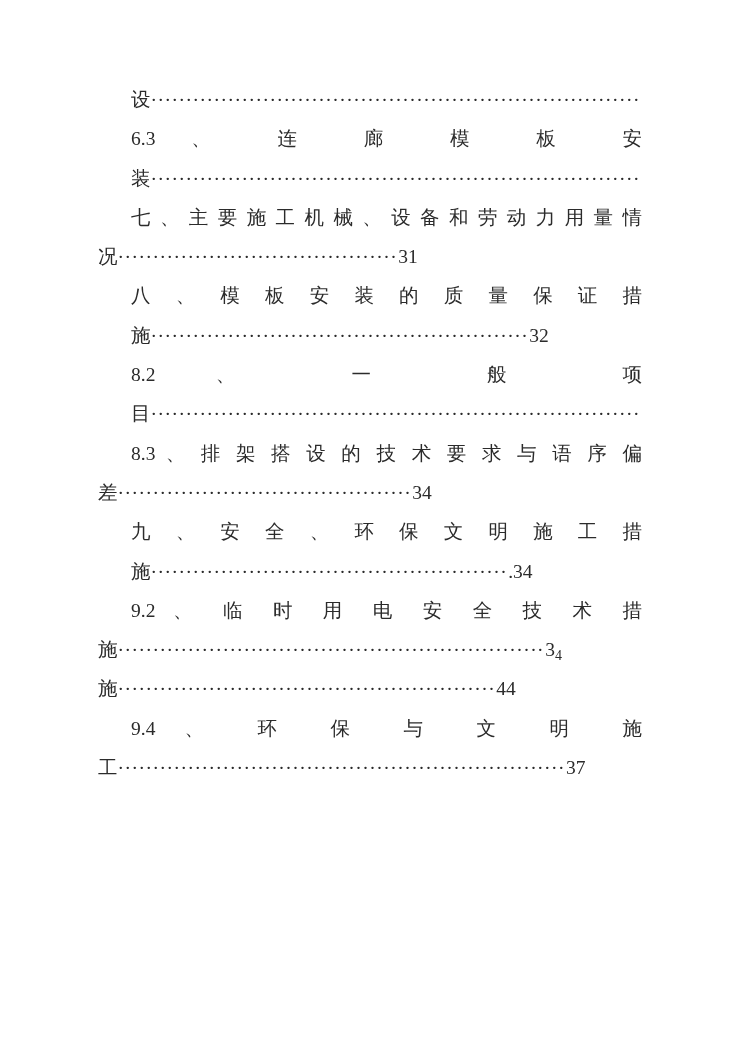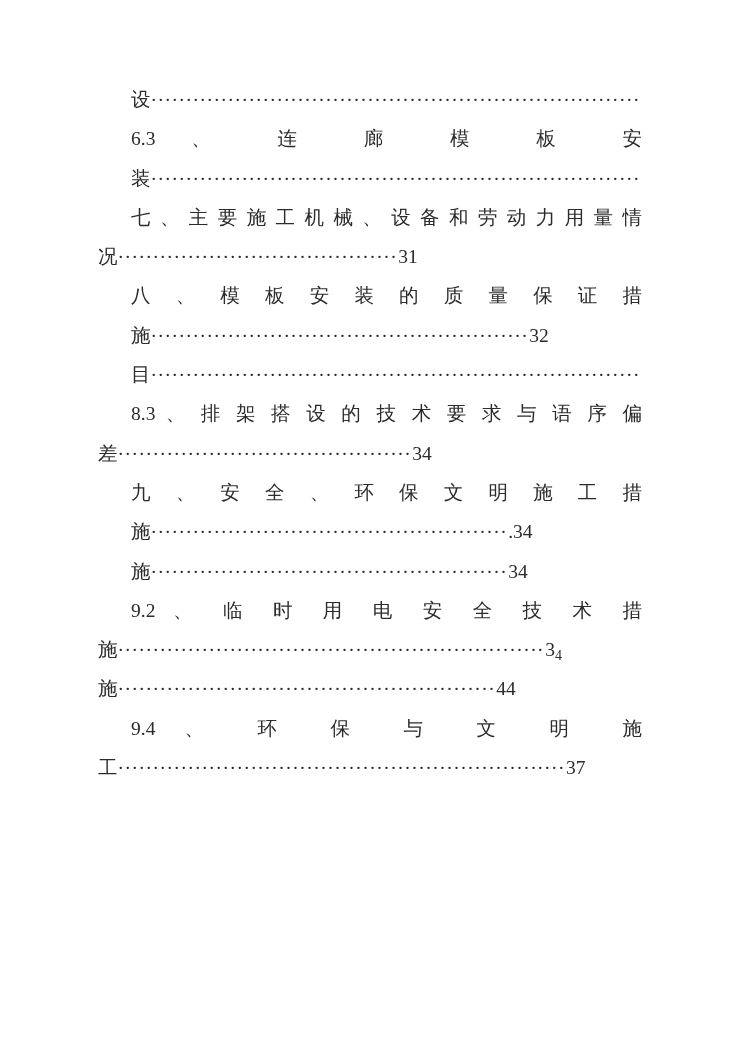--- a/index.html
+++ b/index.html
@@ -50,25 +50,25 @@
 
 <div class="page">
   <div class="toc" style="color: rgb(43, 43, 43);">
       <div class="line leader indent"><span class="ch">设</span><span class="dots">·······································································</span></div>
       <div class="line spread indent">6.3 、 连 廊 模 板 安</div>
       <div class="line leader indent"><span class="ch">装</span><span class="dots">·······································································</span></div>
       <div class="line spread indent">七 、 主 要 施 工 机 械 、 设 备 和 劳 动 力 用 量 情</div>
       <div class="line leader"><span class="ch">况</span><span class="dots">········································</span><span class="pg">31</span></div>
       <div class="line spread indent">八 、 模 板 安 装 的 质 量 保 证 措</div>
       <div class="line leader indent"><span class="ch">施</span><span class="dots">······················································</span><span class="pg">32</span></div>
+      <div class="line spread indent">8.2 、 一 般 项</div>
       <div class="line leader indent"><span class="ch">目</span><span class="dots">···············································································</span></div>
       <div class="line spread indent">8.3 、 排 架 搭 设 的 技 术 要 求 与 语 序 偏</div>
       <div class="line leader"><span class="ch">差</span><span class="dots">··········································</span><span class="pg">34</span></div>
       <div class="line spread indent">九 、 安 全 、 环 保 文 明 施 工 措</div>
       <div class="line leader indent"><span class="ch">施</span><span class="dots">···················································</span><span class="pg">.34</span></div>
-      <div class="line leader indent"><span class="ch">施</span><span class="dots">···················································</span><span class="pg">34</span></div>
       <div class="line spread indent">9.2 、 临 时 用 电 安 全 技 术 措</div>
       <div class="line leader"><span class="ch">施</span><span class="dots">·····························································</span><span class="pg">3</span><span class="pg-sub">4</span></div>
       <div class="line leader"><span class="ch">施</span><span class="dots">······················································</span><span class="pg">44</span></div>
       <div class="line spread indent">9.4 、 环 保 与 文 明 施</div>
       <div class="line leader"><span class="ch">工</span><span class="dots">································································</span><span class="pg">37</span></div>
     </div>
 </div>
 
 </body></html>

